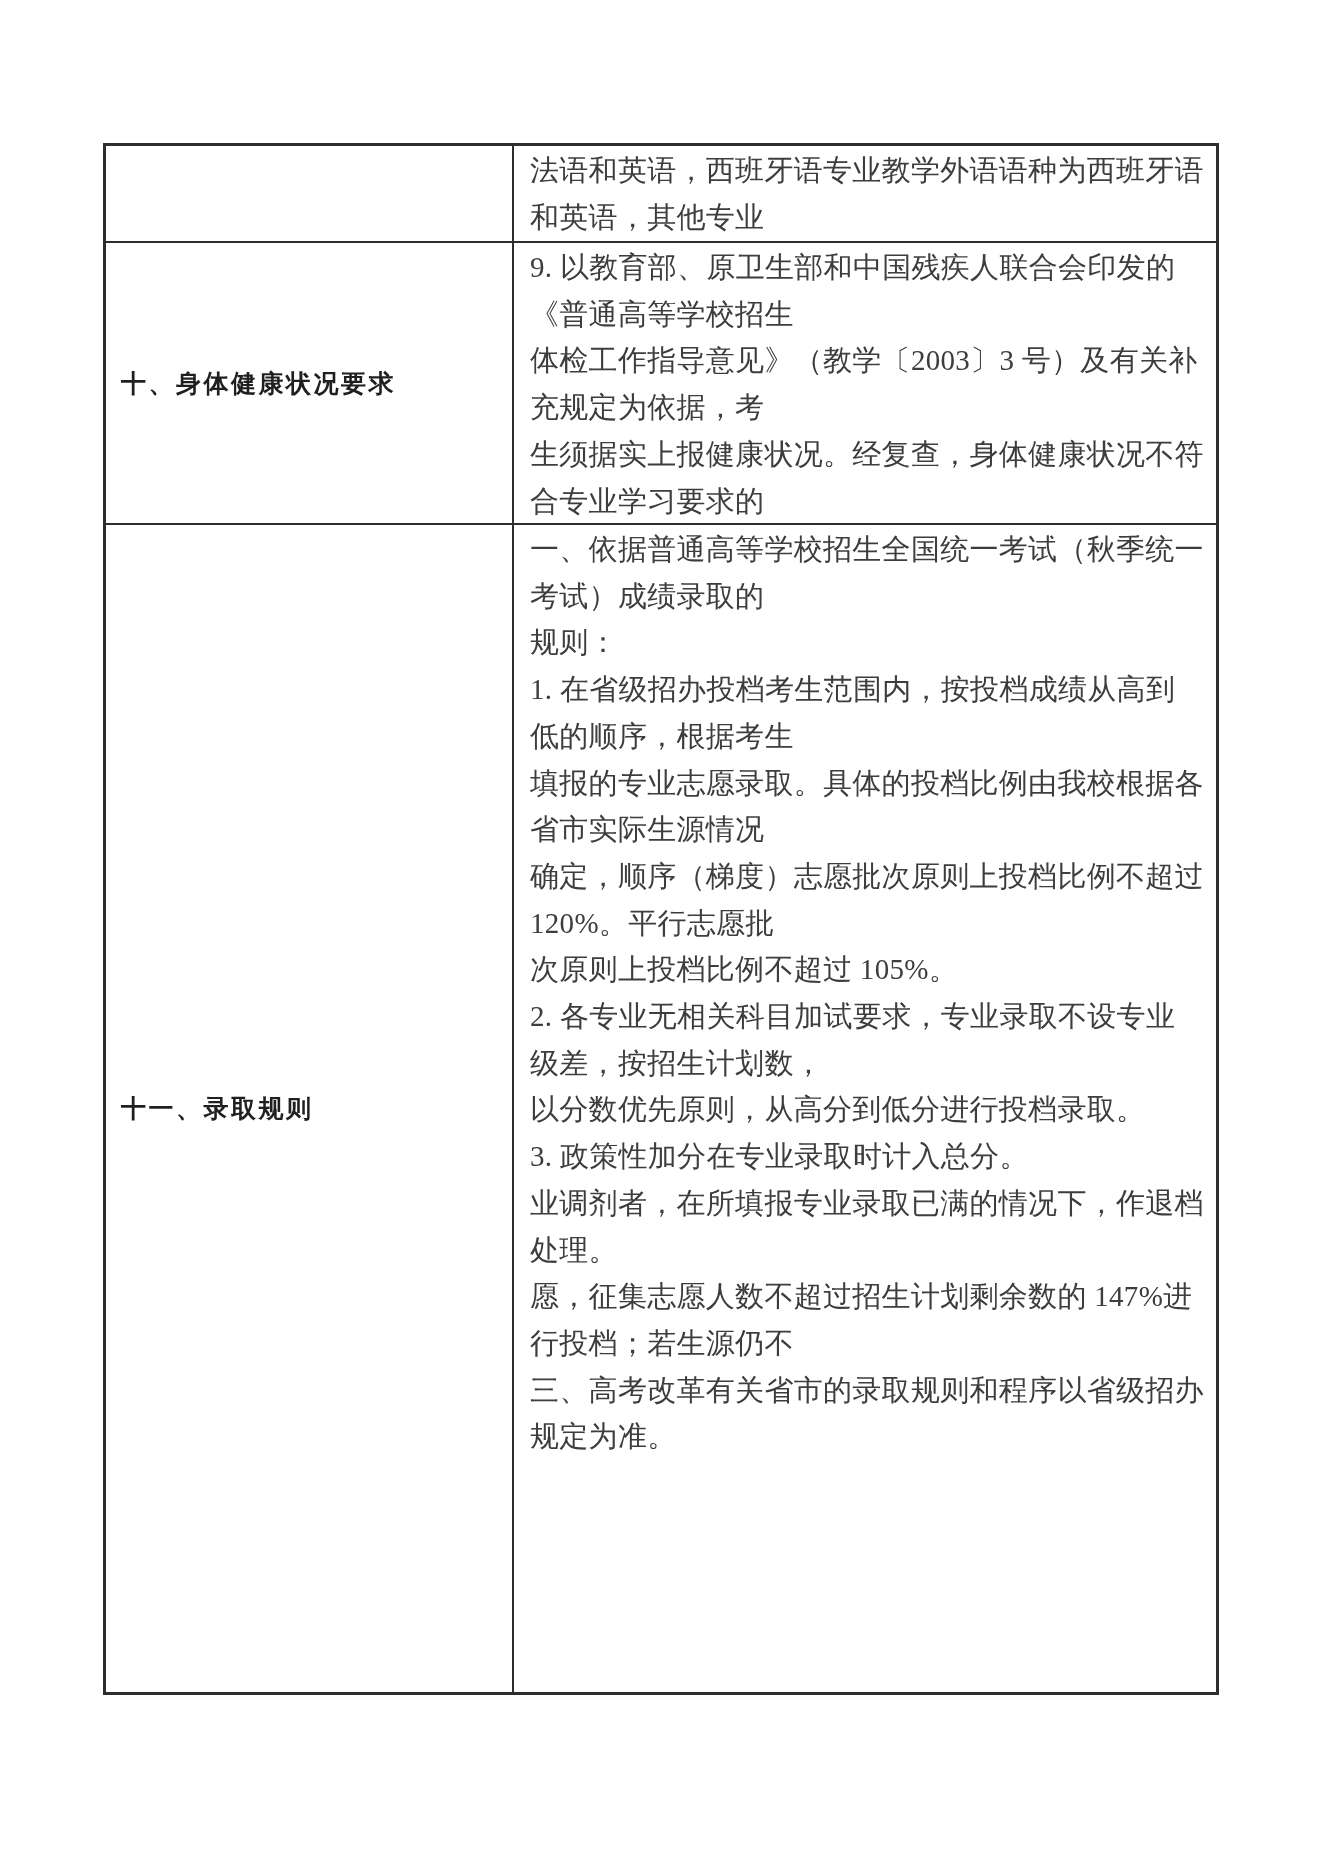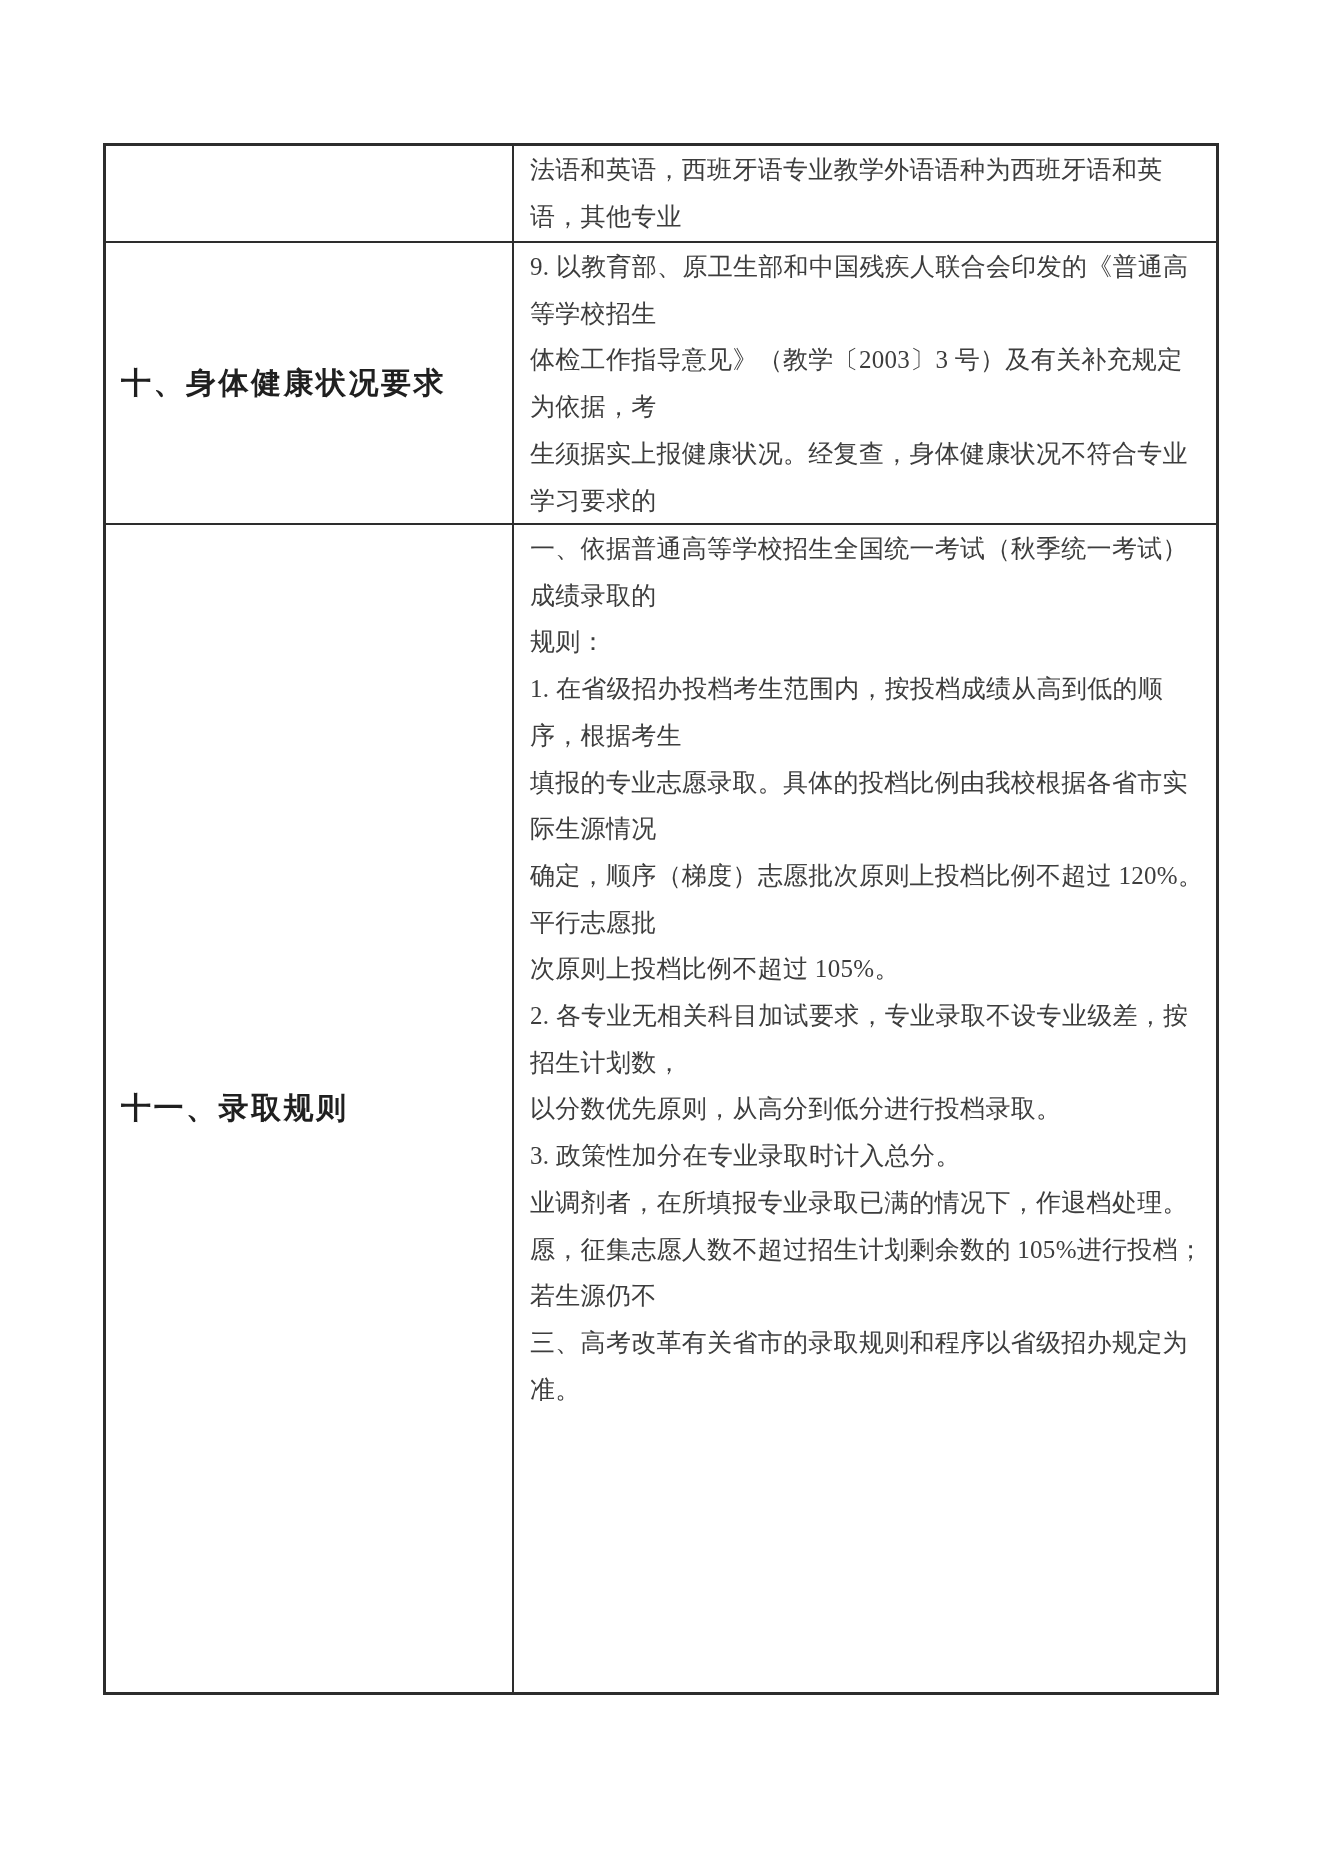--- a/index.html
+++ b/index.html
@@ -38,32 +38,32 @@
     box-sizing: border-box;
     overflow: hidden;
   }
   .header-cell {
     border-right: 2px solid #2d2d2d;
     display: flex;
     align-items: center;
     padding-left: 15px;
   }
   .header-text {
-    font-size: 30px;
+    font-size: 25px;
     font-weight: bold;
     color: #1f1f1f;
     letter-spacing: 2.5px;
   }
   .body-cell {
     padding: 1px 12px 0 16px;
     color: #3d3d3d;
   }
   .line {
     margin: 0;
-    font-size: 25px;
+    font-size: 29px;
     line-height: 46.7px;
     letter-spacing: 0.3px;
     white-space: pre-wrap;
   }
 </style>
 </head>
 <body>
 
 <div class="doc-table">
     <div class="t-row row-0">
@@ -93,17 +93,17 @@
         <p class="line">一、依据普通高等学校招生全国统一考试（秋季统一考试）成绩录取的</p>
         <p class="line">规则：</p>
         <p class="line">1. 在省级招办投档考生范围内，按投档成绩从高到低的顺序，根据考生</p>
         <p class="line">填报的专业志愿录取。具体的投档比例由我校根据各省市实际生源情况</p>
         <p class="line">确定，顺序（梯度）志愿批次原则上投档比例不超过 120%。平行志愿批</p>
         <p class="line">次原则上投档比例不超过 105%。</p>
         <p class="line">2. 各专业无相关科目加试要求，专业录取不设专业级差，按招生计划数，</p>
         <p class="line">以分数优先原则，从高分到低分进行投档录取。</p>
         <p class="line">3. 政策性加分在专业录取时计入总分。</p>
         <p class="line">业调剂者，在所填报专业录取已满的情况下，作退档处理。</p>
-        <p class="line">愿，征集志愿人数不超过招生计划剩余数的 105%进行投档；若生源仍不</p>
+        <p class="line">愿，征集志愿人数不超过招生计划剩余数的 147%进行投档；若生源仍不</p>
         <p class="line">三、高考改革有关省市的录取规则和程序以省级招办规定为准。</p>
       </div>
     </div>
   </div>
 
 </body></html>

